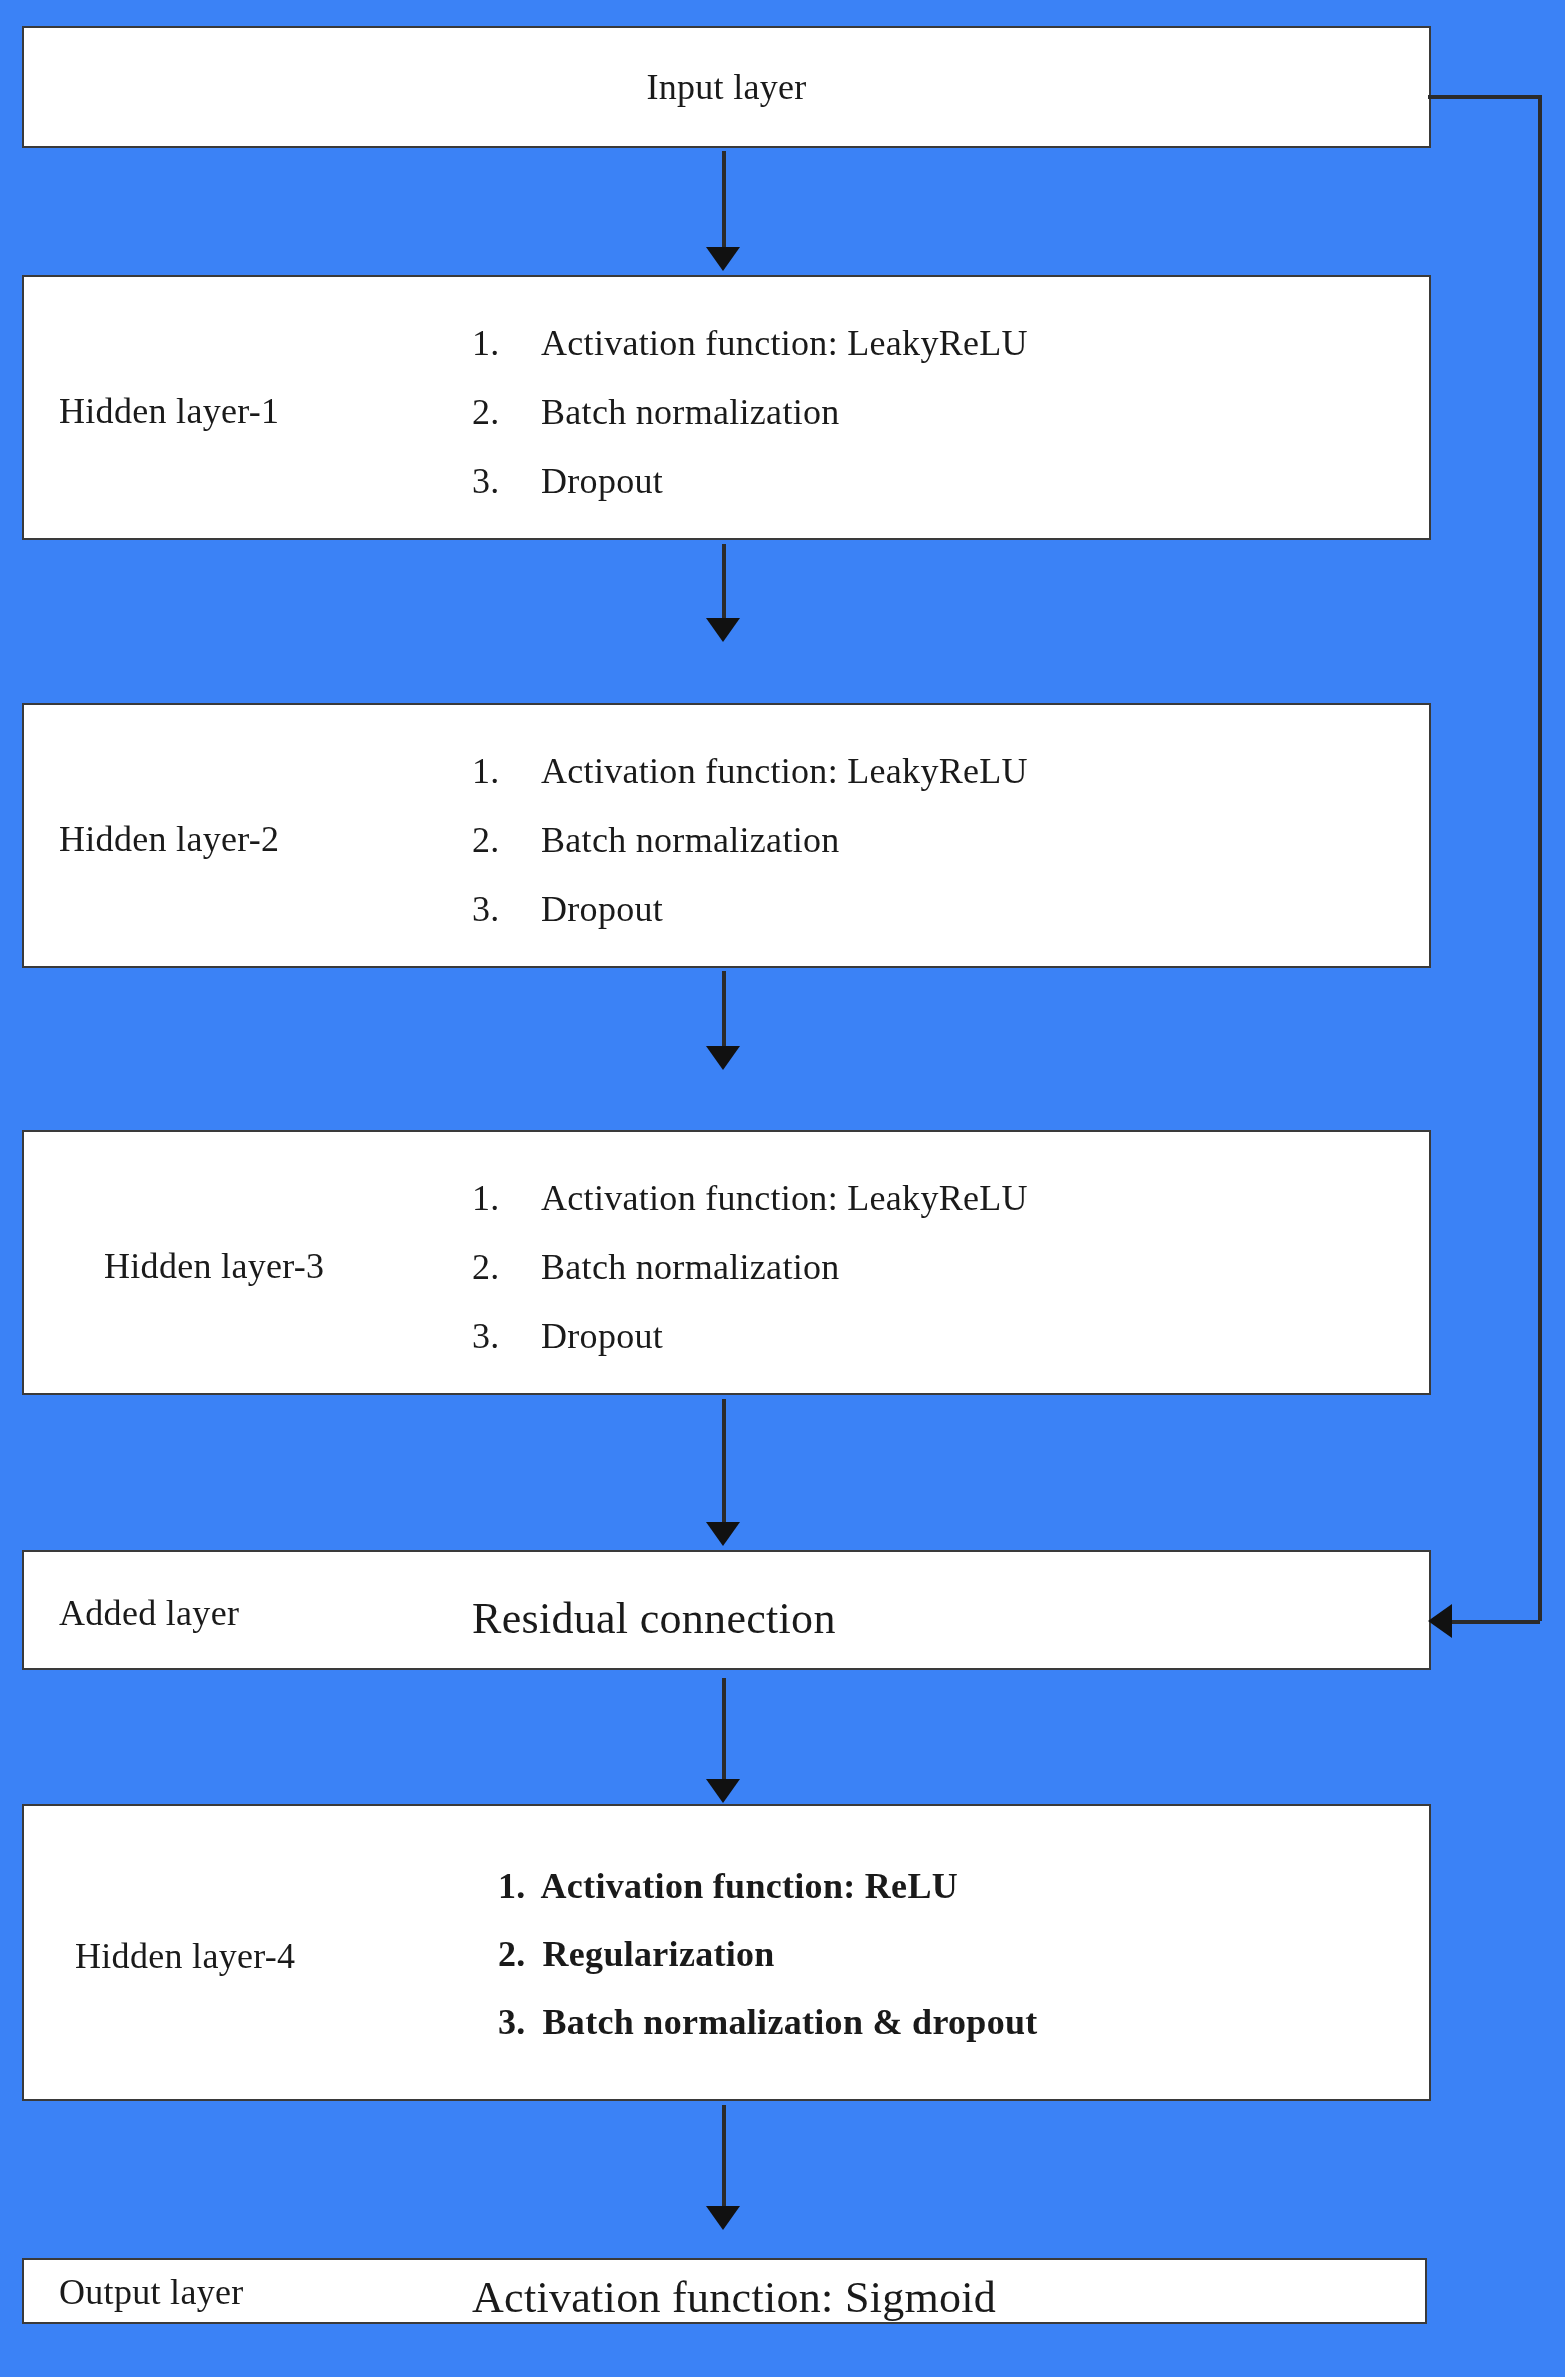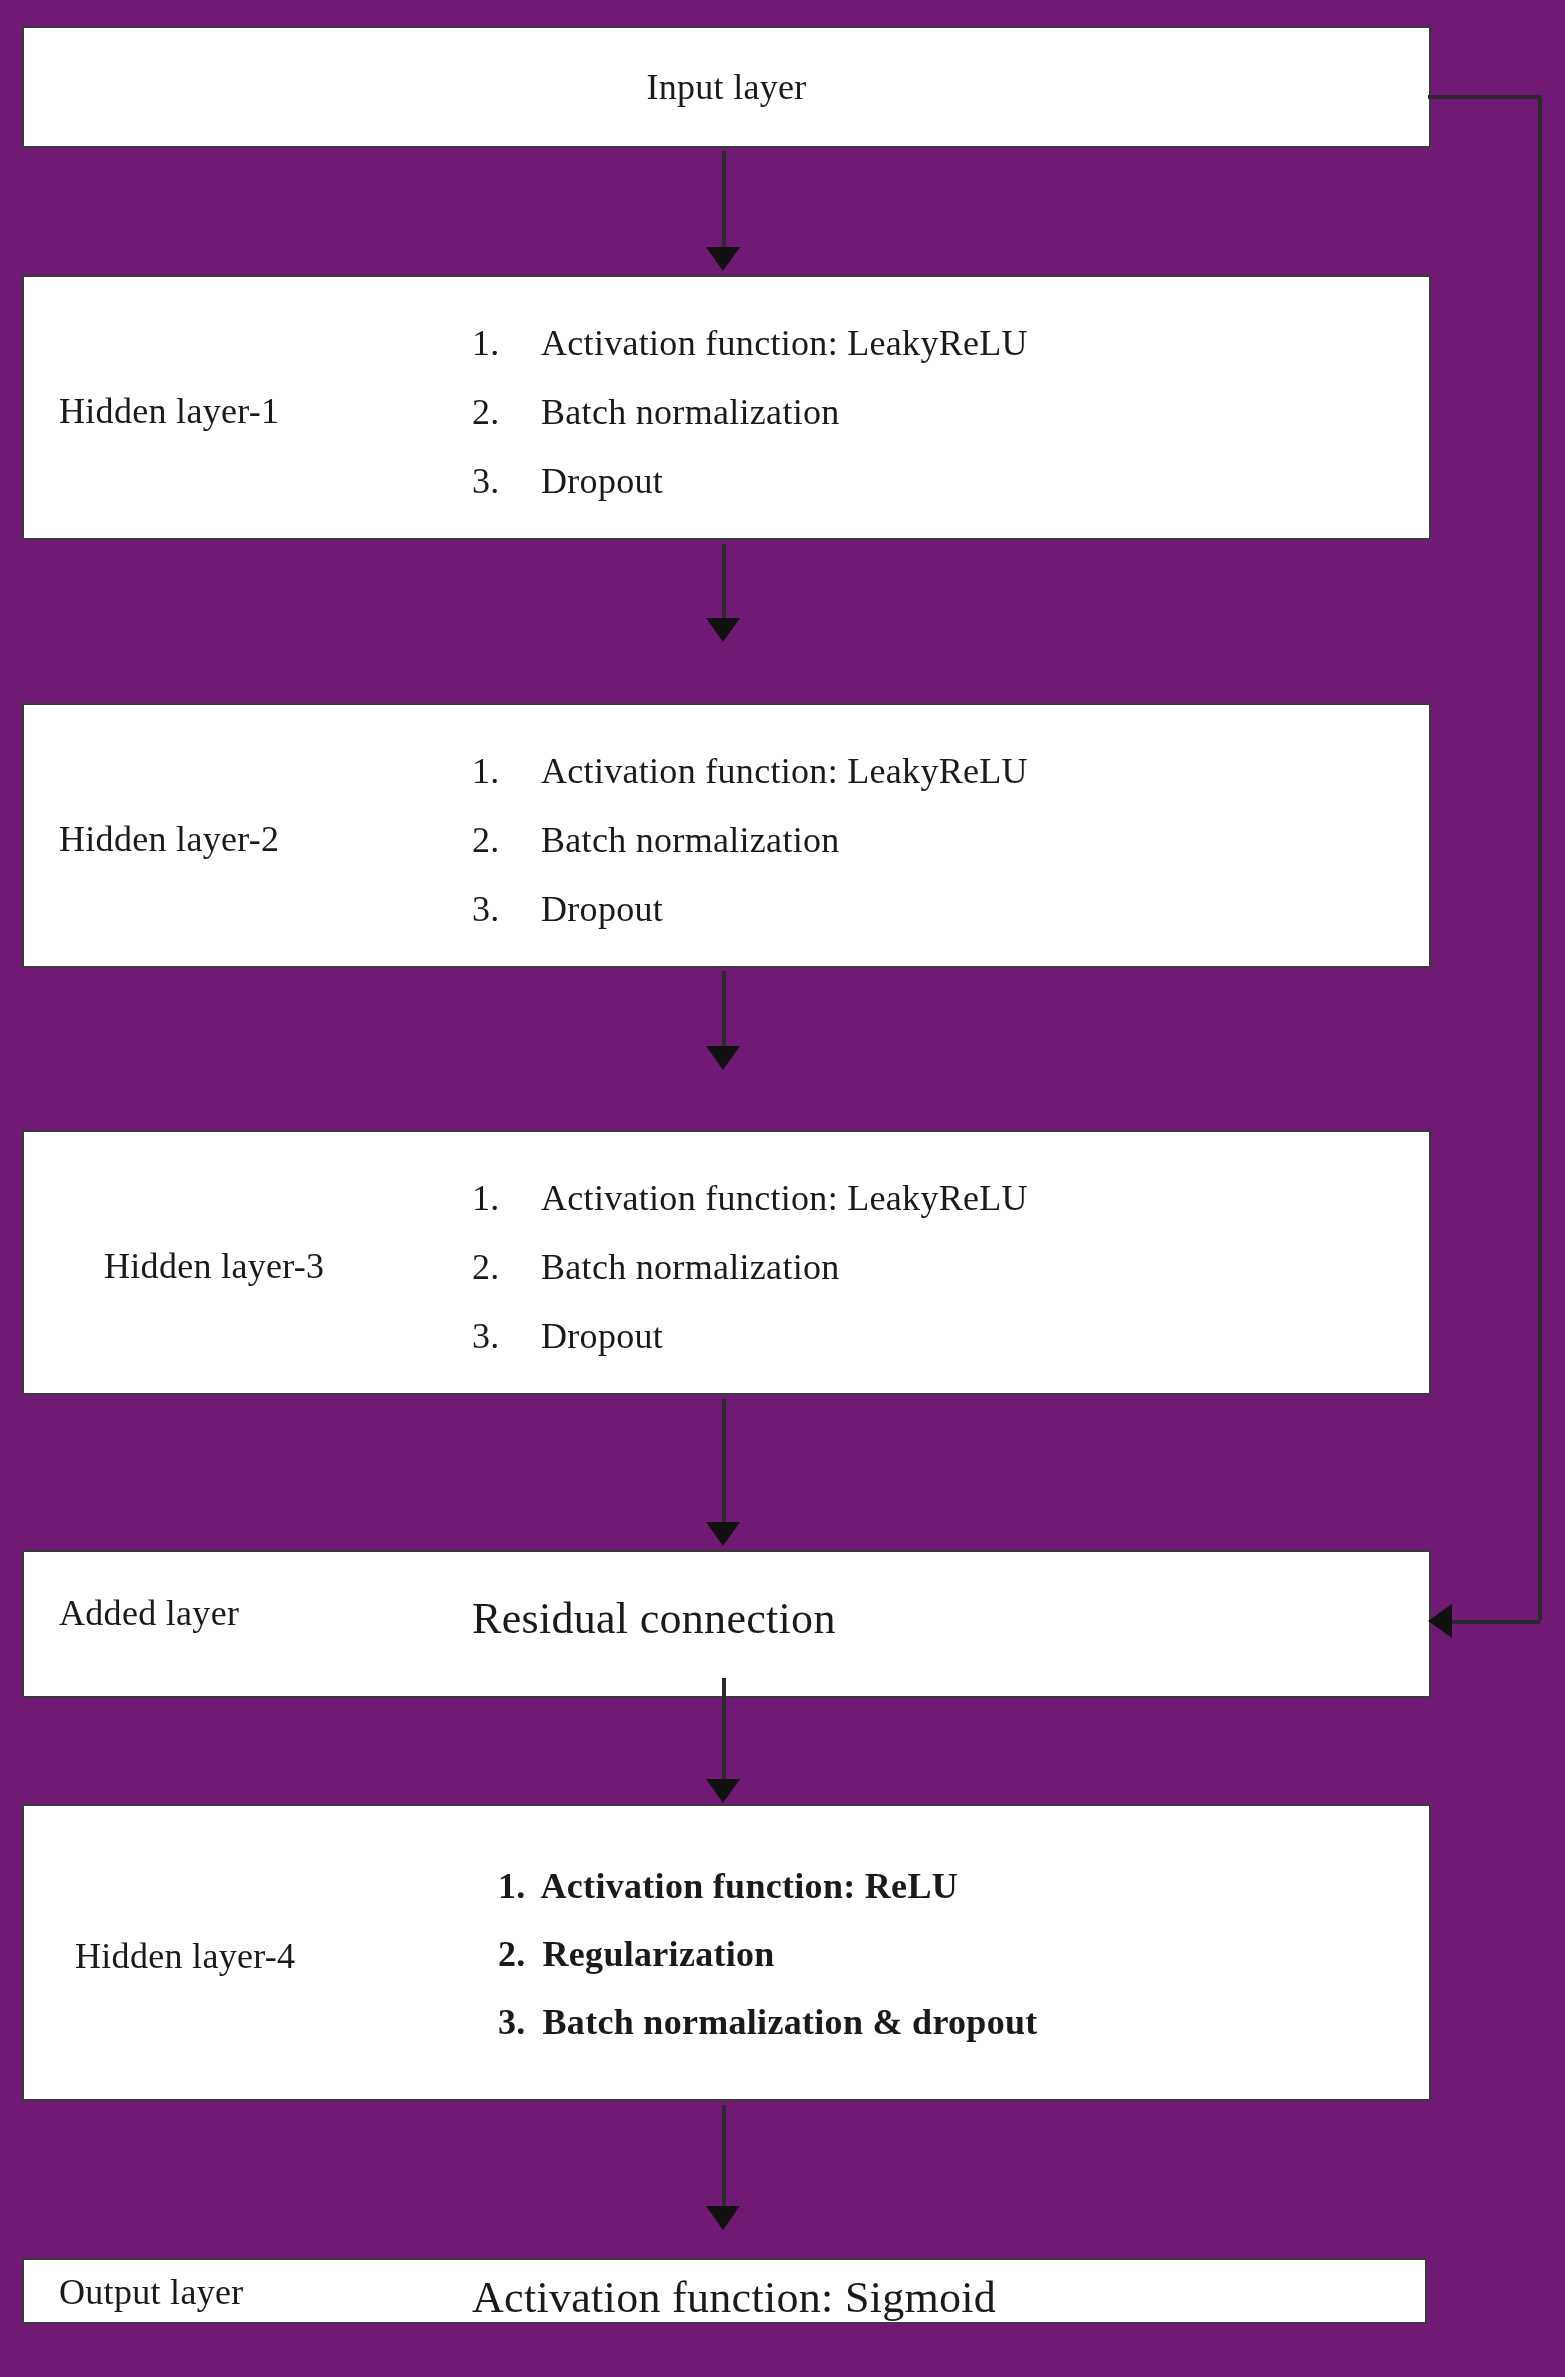--- a/index.html
+++ b/index.html
@@ -8,21 +8,21 @@
     background: #ffffff;
   }
   body {
     font-family: "Liberation Serif", "DejaVu Serif", serif;
     color: #1a1a1a;
   }
   #canvas {
     position: relative;
     width: 1565px;
     height: 2377px;
-    background: #701a75;
+    background: #3b82f6;
     overflow: hidden;
   }
 
   
   .box {
     position: absolute;
     box-sizing: border-box;
     border: 2.9px solid #3a3a3a;
     background: #ffffff;
   }
@@ -173,21 +173,21 @@
       <li>
         <span class="num">3.</span>
         <span>Dropout</span>
       </li>
     </ul>
   </div>
 
   <div class="vline" style="left:722px; top:1399px; height:126px;"></div>
   <div class="arrow-down" style="left:706px; top:1522px;"></div>
 
-  <div class="box" style="left:22px; top:1550px; width:1409px; height:148px;">
+  <div class="box" style="left:22px; top:1550px; width:1409px; height:120px;">
     <div class="layer-name" style="left:35px; top:41px;">Added layer</div>
     <div class="inline-detail" style="left:448px; top:41px;">Residual connection</div>
   </div>
 
   <div class="vline" style="left:722px; top:1678px; height:104px;"></div>
   <div class="arrow-down" style="left:706px; top:1779px;"></div>
 
   <div class="box" style="left:22px; top:1804px; width:1409px; height:297px;">
     <div class="layer-name" style="left:51px; top:130px;">Hidden layer-4</div>
     <ul class="steps tight" style="left:474px; top:62px;">

